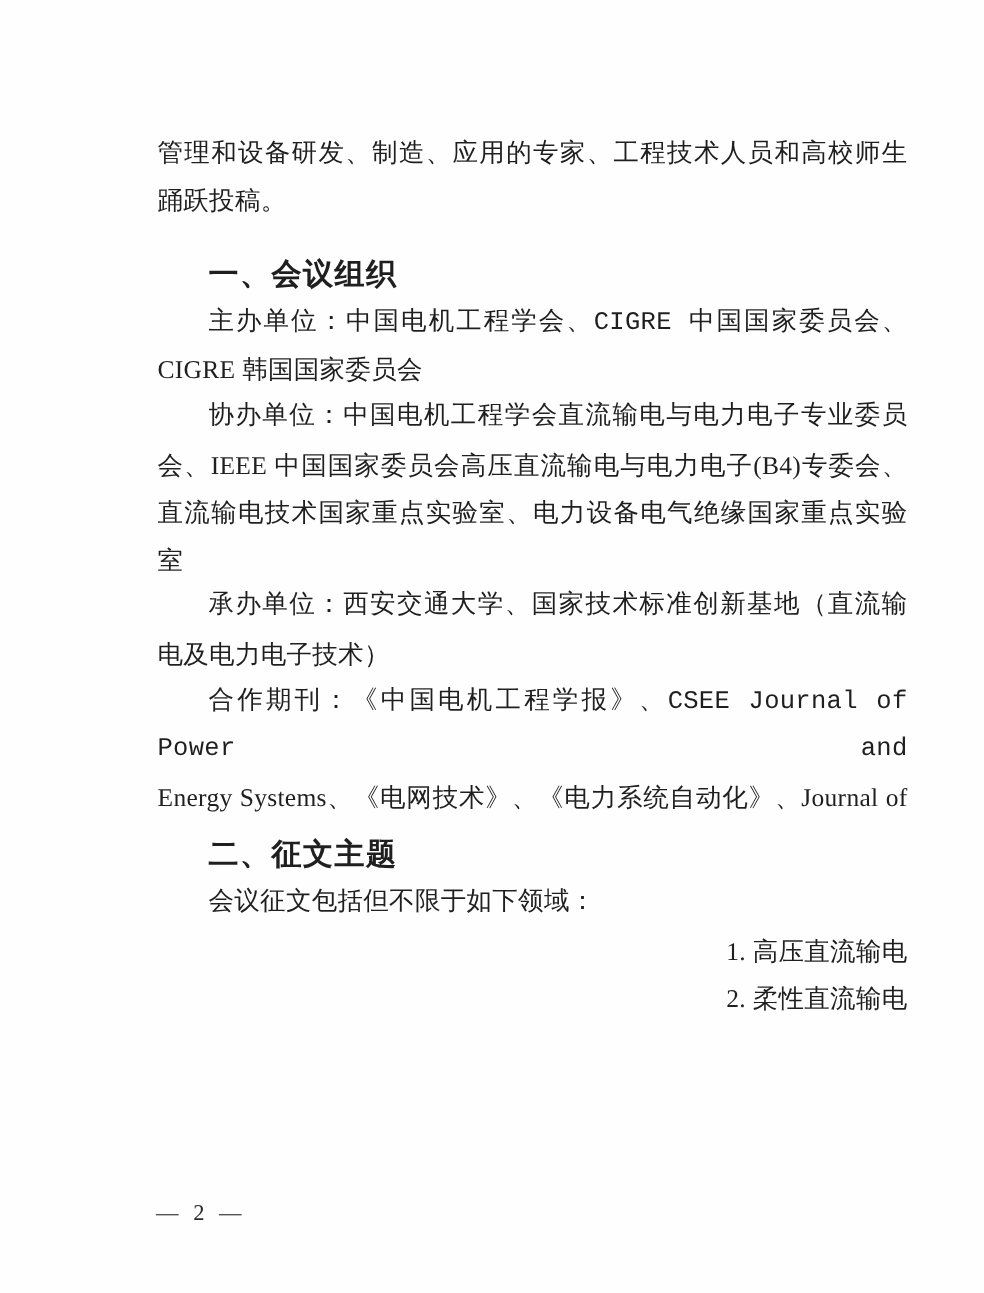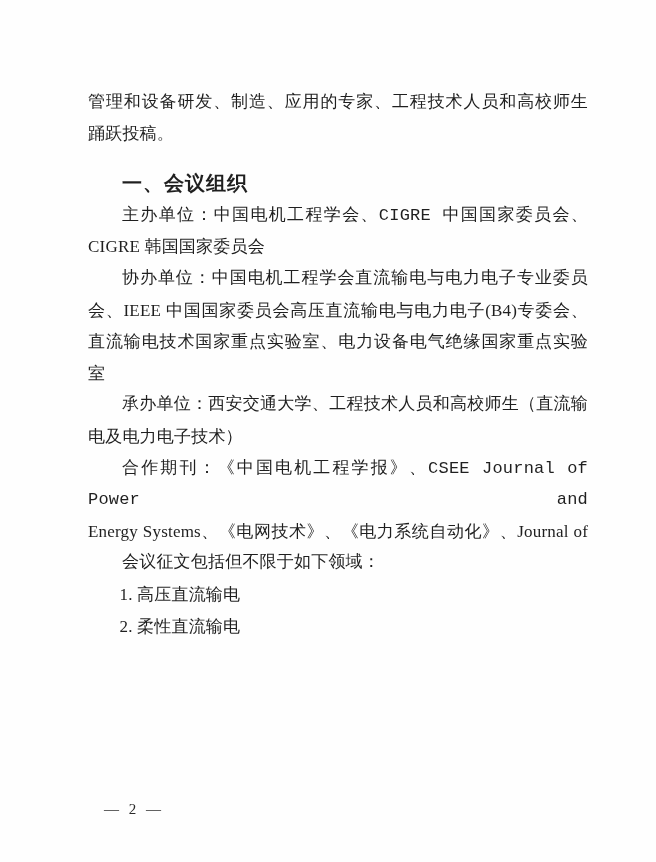--- a/index.html
+++ b/index.html
@@ -11,21 +11,21 @@
     position: relative;
     width: 656px;
     height: 862px;
     background: #fefefe;
     overflow: hidden;
     font-family: "Liberation Serif", "DejaVu Serif", serif;
     color: #1f1f1f;
   }
   .doc {
     position: absolute;
-    left: 88px;
+    left: 105px;
     top: 86px;
     width: 500px;
     font-size: 17px;
     line-height: 31.6px;
   }
   .para { margin: 0; }
   .line {
     text-align: justify;
     letter-spacing: 0.2px;
   }
@@ -36,21 +36,21 @@
   .heading {
     font-family: "Liberation Sans", "DejaVu Sans", sans-serif;
     font-weight: bold;
     font-size: 20px;
     line-height: 31.6px;
     text-indent: 34px;
     letter-spacing: 1px;
   }
   .gap-large { margin-top: 19px; }
   .gap-small { margin-top: 8px; }
-  .list-item { text-indent: 1.85em; text-align: left; }
+  .list-item { text-indent: 1.85em; text-align: right; }
   .footer {
     position: absolute;
     left: 104px;
     top: 801px;
     font-size: 15px;
     letter-spacing: 3px;
     color: #2a2a2a;
     font-family: "Liberation Serif", "DejaVu Serif", serif;
   }
 </style>
@@ -74,29 +74,30 @@
 
     <div class="para">
       <div class="line fill ind">协办单位：中国电机工程学会直流输电与电力电子专业委员</div>
       <div class="line fill">会、IEEE 中国国家委员会高压直流输电与电力电子(B4)专委会、</div>
       <div class="line fill">直流输电技术国家重点实验室、电力设备电气绝缘国家重点实验</div>
       <div class="line">室</div>
     </div>
 
 
     <div class="para">
-      <div class="line fill ind">承办单位：西安交通大学、工程技术人员和高校师生（直流输</div>
+      <div class="line fill ind">承办单位：西安交通大学、国家技术标准创新基地（直流输</div>
       <div class="line">电及电力电子技术）</div>
     </div>
 
     <div class="para">
       <div class="line fill ind">合作期刊：《中国电机工程学报》、CSEE Journal of Power and</div>
       <div class="line fill">Energy Systems、《电网技术》、《电力系统自动化》、Journal of</div>
     </div>
 
+    <div class="heading gap-small">二、征文主题</div>
 
     <div class="para">
       <div class="line ind">会议征文包括但不限于如下领域：</div>
     </div>
 
     <div class="para">
       <div class="line list-item">1. 高压直流输电</div>
       <div class="line list-item">2. 柔性直流输电</div>
     </div>
 

